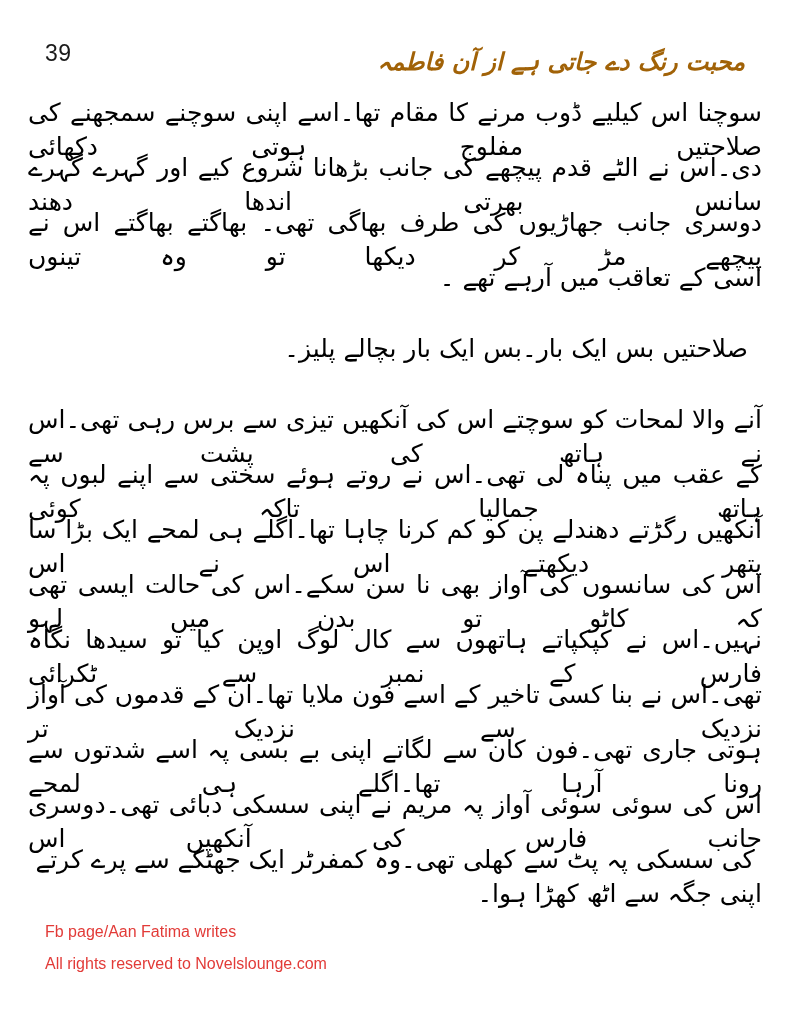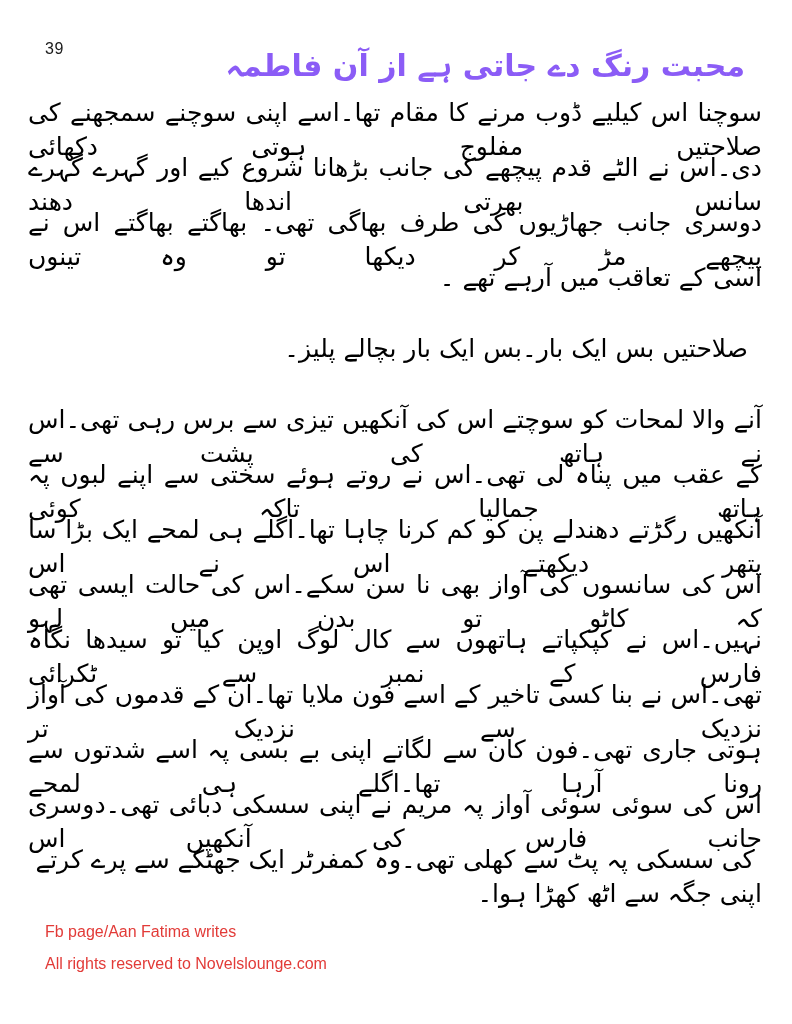--- a/index.html
+++ b/index.html
@@ -17,30 +17,31 @@
     position: absolute;
     top: 40px;
     left: 45px;
     right: 47px;
     display: flex;
     justify-content: space-between;
     align-items: flex-start;
   }
   .page-number {
     font-family: "Liberation Sans", sans-serif;
-    font-size: 16px;
+    font-size: 23px;
     color: #1a1a1a;
     letter-spacing: 0.5px;
   }
   .header-title {
     direction: rtl;
-    font-size: 30px;
+    font-size: 24px;
     font-weight: 600;
-    color: #8b5cf6;
+    color: #a16207;
     padding-top: 8px;
+    font-style: italic;
   }
   .body-text {
     position: absolute;
     top: 96px;
     left: 28px;
     right: 30px;
     direction: rtl;
   }
   .para { margin: 0 0 16px 0; }
   .para:last-child { margin-bottom: 0; }

